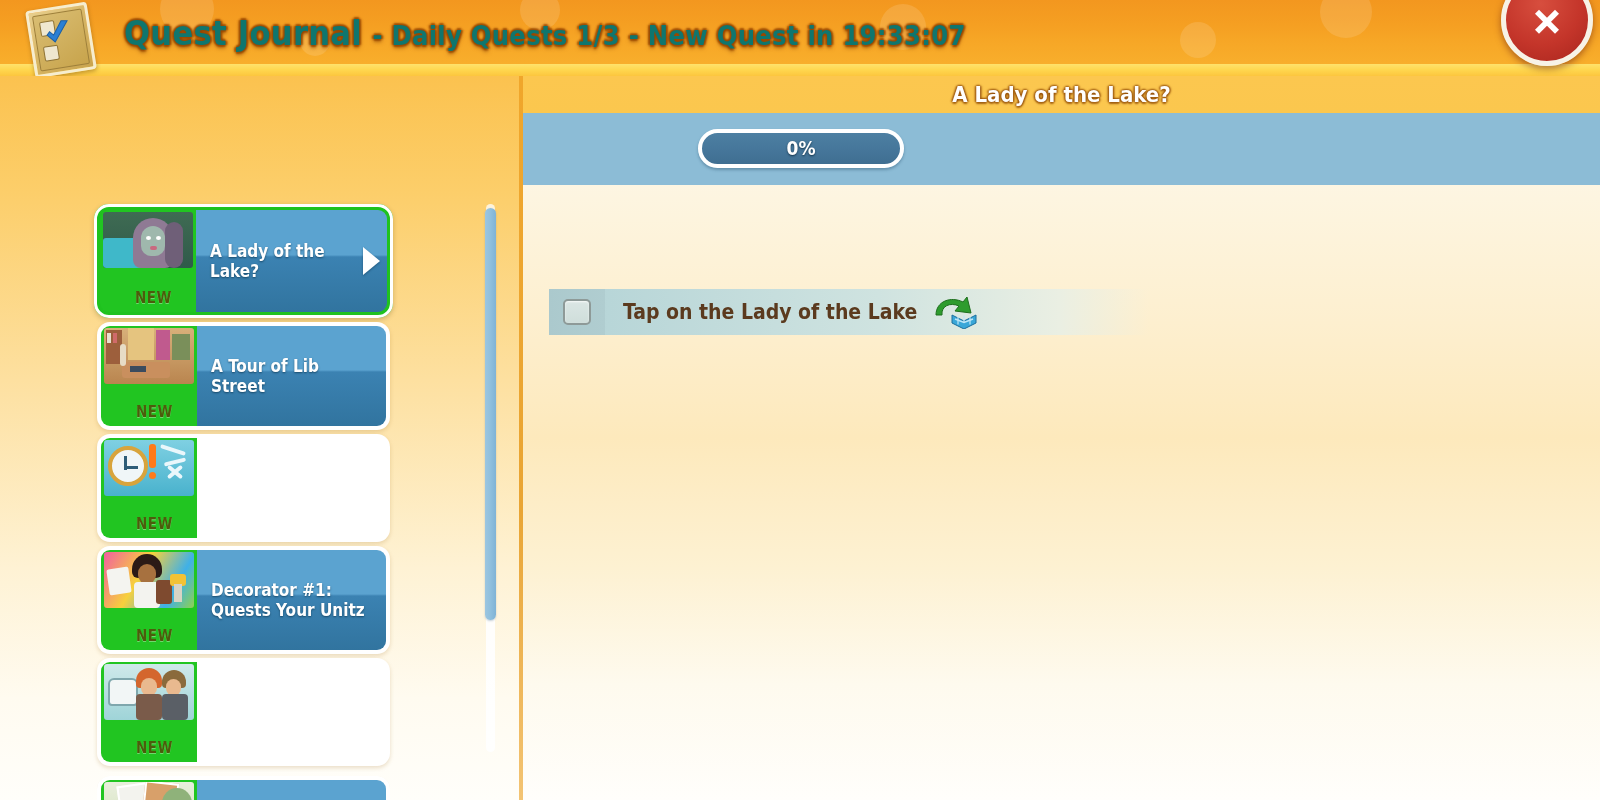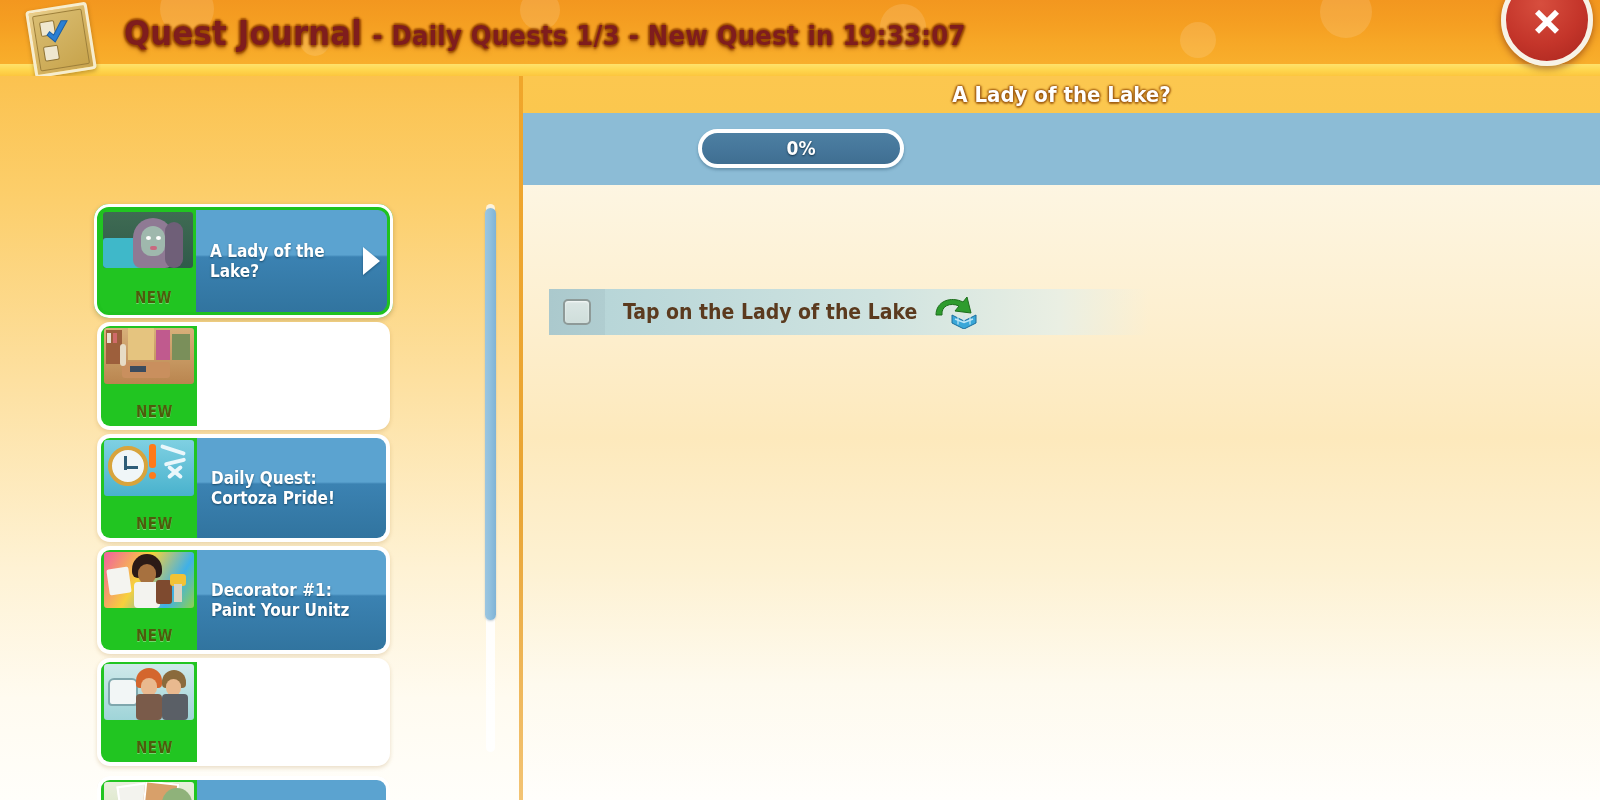--- a/index.html
+++ b/index.html
@@ -40,21 +40,21 @@
     position:absolute; width:15px; height:15px; border-radius:2px;
     background:#efe7cf; border:1px solid #8e7334;
   }
   .journal-icon .box.b1{ left:12px; top:13px; }
   .journal-icon .box.b2{ left:12px; top:38px; }
   .journal-icon .tick{
     position:absolute; left:16px; top:14px; width:26px; height:26px;
   }
   .title-text{
     position:absolute; left:124px; top:10px; height:46px; line-height:46px;
-    font-size:32px; font-weight:bold; color:#7f1d1d; white-space:nowrap;
+    font-size:32px; font-weight:bold; color:#0f766e; white-space:nowrap;
     font-family:"DejaVu Sans Condensed","Liberation Sans", sans-serif;
     letter-spacing:.3px;
     text-shadow:
       -2px 0 2px rgba(150,70,0,.85), 2px 0 2px rgba(150,70,0,.85),
       0 -2px 2px rgba(150,70,0,.85), 0 2px 2px rgba(150,70,0,.85),
       0 3px 4px rgba(120,55,0,.55);
   }
   .title-text .main{ font-size:34px; }
   .title-text .sub{ font-size:27px; }
 
@@ -279,61 +279,61 @@
                 <div style="position:absolute;left:9px;top:5px;width:4px;height:10px;background:#d06a6a;"></div>
                 <div style="position:absolute;left:24px;top:0;width:26px;height:32px;background:#e5c47f;"></div>
                 <div style="position:absolute;left:52px;top:2px;width:14px;height:30px;background:#c05a8e;"></div>
                 <div style="position:absolute;left:68px;top:6px;width:18px;height:26px;background:#7a8f5a;"></div>
                 <div style="position:absolute;left:18px;top:34px;width:48px;height:16px;background:#c98f5e;border-radius:3px;"></div>
                 <div style="position:absolute;left:26px;top:38px;width:16px;height:6px;background:#3b4b5e;"></div>
                 <div style="position:absolute;left:16px;top:16px;width:6px;height:22px;background:#e7dcc6;border-radius:3px;"></div>
               </div>
               <div class="qc-new">NEW</div>
             </div>
+            <div class="qc-body">
+              <div class="qc-title">A Tour of Lib Street</div>
+            </div>
           </div>
         </div>
         <div class="quest-card" style="top: 358px;">
           <div class="qc-inner">
             <div class="qc-left">
               <div class="qc-thumb">
                 <div style="position:absolute;inset:0;background:linear-gradient(180deg,#7fd0e2,#49b2cd);"></div>
                 <div style="position:absolute;left:4px;top:6px;width:40px;height:40px;border-radius:50%;background:#f0f6f8;border:4px solid #d8a43c;"></div>
                 <div style="position:absolute;left:20px;top:16px;width:3px;height:14px;background:#2e5d78;"></div>
                 <div style="position:absolute;left:22px;top:26px;width:12px;height:3px;background:#2e5d78;"></div>
                 <div style="position:absolute;left:45px;top:4px;width:7px;height:24px;background:#ff7a1a;border-radius:3px;"></div>
                 <div style="position:absolute;left:45px;top:32px;width:7px;height:7px;background:#ff7a1a;border-radius:50%;"></div>
                 <div style="position:absolute;left:56px;top:8px;width:26px;height:4px;background:#eaf7fb;border-radius:2px;transform:rotate(18deg);"></div>
                 <div style="position:absolute;left:60px;top:20px;width:22px;height:4px;background:#eaf7fb;border-radius:2px;transform:rotate(-14deg);"></div>
                 <div style="position:absolute;left:62px;top:30px;width:18px;height:4px;background:#eaf7fb;border-radius:2px;transform:rotate(40deg);"></div>
                 <div style="position:absolute;left:62px;top:30px;width:18px;height:4px;background:#eaf7fb;border-radius:2px;transform:rotate(-40deg);"></div>
               </div>
               <div class="qc-new">NEW</div>
             </div>
-            <div class="qc-body">
-              <div class="qc-title">Daily Quest: Cortoza Pride!</div>
-            </div>
           </div>
         </div>
         <div class="quest-card" style="top: 470px;">
           <div class="qc-inner">
             <div class="qc-left">
               <div class="qc-thumb">
                 <div style="position:absolute;inset:0;background:linear-gradient(120deg,#f15fa0 0%,#f7d03c 40%,#3fb0e8 75%,#8fd14f 100%);"></div>
                 <div style="position:absolute;left:4px;top:16px;width:22px;height:26px;background:#f4f4f0;transform:rotate(-8deg);border-radius:2px;"></div>
                 <div style="position:absolute;left:28px;top:2px;width:30px;height:24px;background:#2b1a16;border-radius:15px 15px 6px 6px;"></div>
                 <div style="position:absolute;left:34px;top:12px;width:18px;height:20px;background:#a7713f;border-radius:9px;"></div>
                 <div style="position:absolute;left:30px;top:30px;width:26px;height:26px;background:#f3f3ef;border-radius:4px;"></div>
                 <div style="position:absolute;left:52px;top:28px;width:16px;height:24px;background:#7e4a2f;border-radius:3px;"></div>
                 <div style="position:absolute;left:66px;top:22px;width:16px;height:12px;background:#f2c235;border-radius:3px;"></div>
                 <div style="position:absolute;left:70px;top:32px;width:8px;height:18px;background:#d8d4c4;"></div>
               </div>
               <div class="qc-new">NEW</div>
             </div>
             <div class="qc-body">
-              <div class="qc-title">Decorator #1: Paint Your Unitz</div>
+              <div class="qc-title">Decorator #1: Quests Your Unitz</div>
             </div>
           </div>
         </div>
         <div class="quest-card" style="top: 582px;">
           <div class="qc-inner">
             <div class="qc-left">
               <div class="qc-thumb">
                 <div style="position:absolute;inset:0;background:linear-gradient(180deg,#cfe9ea,#9fd4d8);"></div>
                 <div style="position:absolute;left:4px;top:14px;width:30px;height:28px;background:#f2f6f6;border:2px solid #7fa7ad;border-radius:6px 6px 4px 4px;"></div>
                 <div style="position:absolute;left:32px;top:4px;width:26px;height:20px;background:#d4662e;border-radius:13px 13px 4px 4px;"></div>

